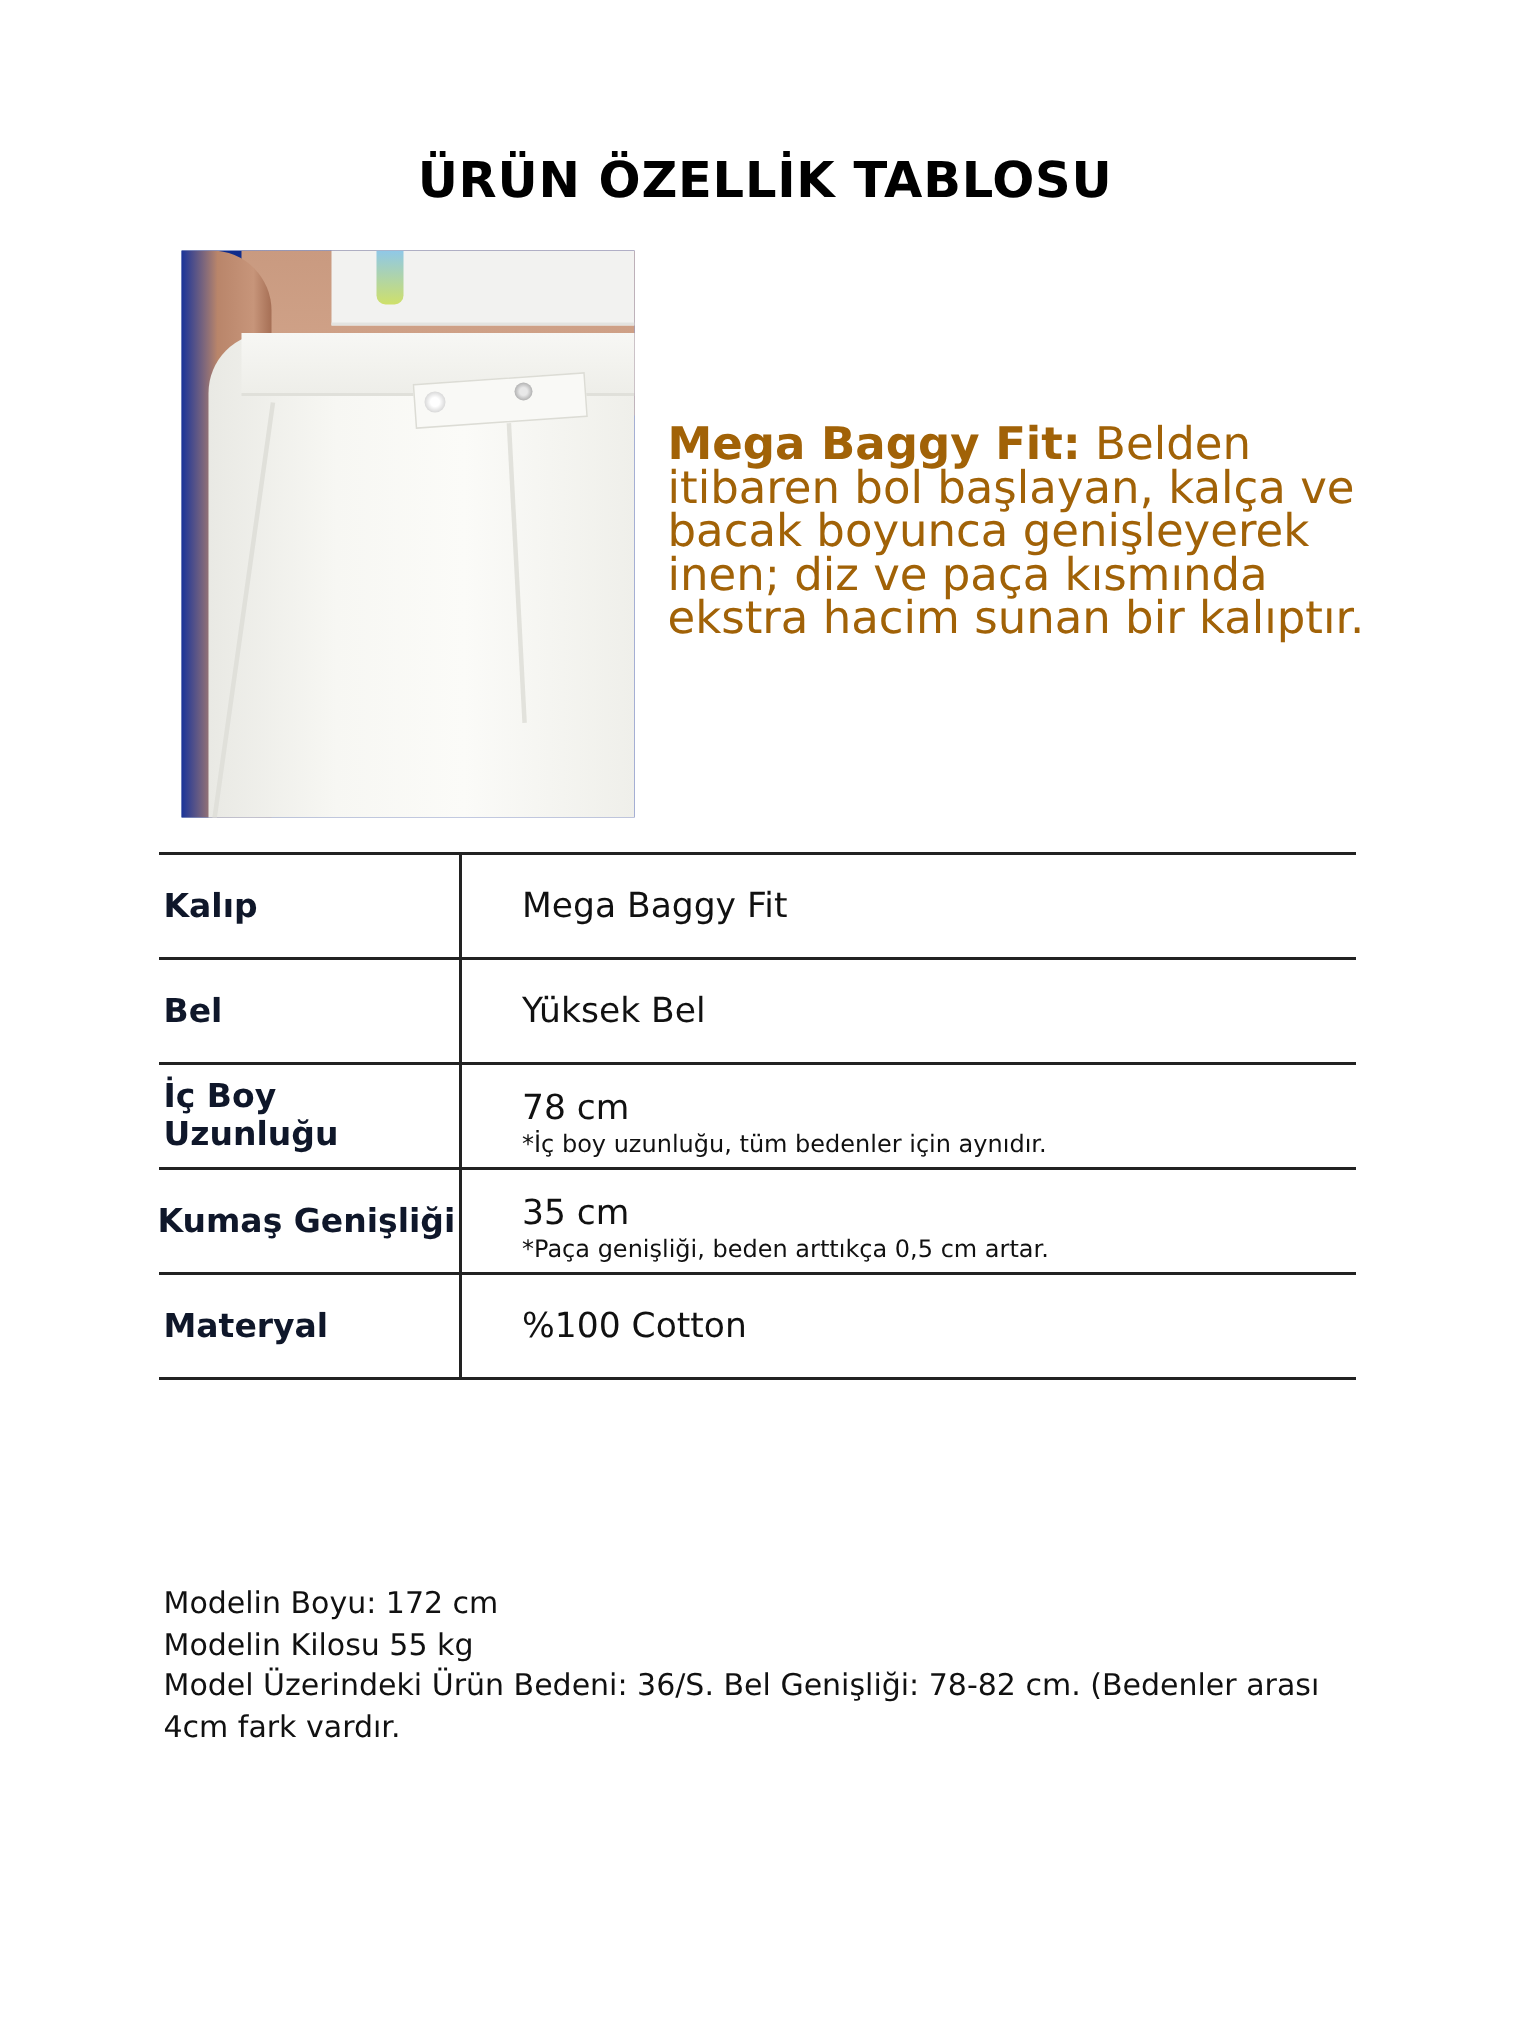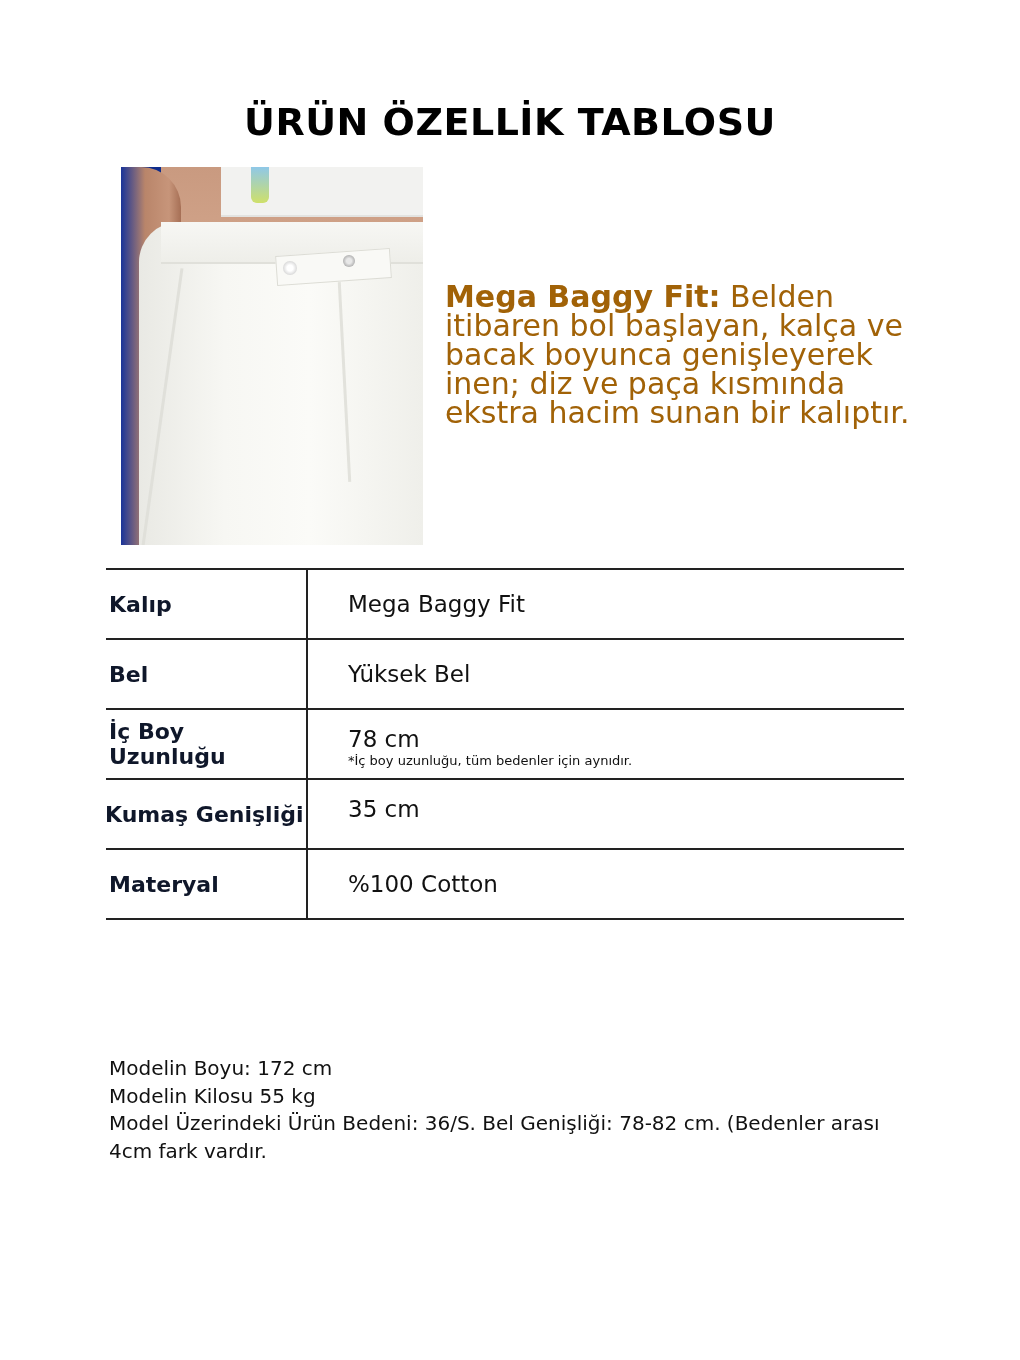--- a/index.html
+++ b/index.html
@@ -5,21 +5,21 @@
     * { box-sizing: border-box; margin: 0; padding: 0; }
     html, body {
       width: 1020px; height: 1360px; background: #ffffff;
       font-family: "DejaVu Sans", sans-serif; color: #111;
       overflow: hidden;
     }
     .page { position: relative; width: 1020px; height: 1360px; }
 
     .title {
       position: absolute; top: 100px; left: 0; width: 1020px;
-      text-align: center; font-size: 38px; font-weight: bold;
+      text-align: center; font-size: 33px; font-weight: bold;
       letter-spacing: 0.5px; color: #000;
     }
 
     
     .photo {
       position: absolute; left: 121px; top: 167px; width: 302px; height: 378px;
       overflow: hidden;
       background: linear-gradient(90deg, #0d2a8a 0%, #12308f 40%, #1a3499 100%);
     }
     .photo .arm {
@@ -91,21 +91,21 @@
       width: 202px; border-right: 2px solid #222;
       font-size: 22px; font-weight: bold; padding-left: 3px;
       display: flex; align-items: center; color: #0f172a;
     }
     .spec-value {
       flex: 1; padding-left: 40px;
       display: flex; flex-direction: column; justify-content: center;
       font-size: 23px; color: #111;
     }
     .spec-value .note {
-      font-size: 13px; margin-top: 1px; color: #111;
+      font-size: 16px; margin-top: 1px; color: #111;
     }
     .spec-row.has-note .spec-value { justify-content: flex-start; padding-top: 16px; }
     .row-label-shift { margin-left: -4px; }
 
     .model-info {
       position: absolute; left: 109px; top: 1055px; width: 800px;
       font-size: 20px; line-height: 27.5px; color: #111;
     }
   </style>
 </head>
@@ -150,20 +150,21 @@
         <span>78 cm</span>
         <span class="note">*İç boy uzunluğu, tüm bedenler için aynıdır.</span>
       </div>
     </div>
     <div class="spec-row has-note">
       <div class="spec-label">
           <span class="row-label-shift">Kumaş Genişliği</span>
         </div>
       <div class="spec-value">
         <span>35 cm</span>
+        <span class="note">*Paça genişliği, beden arttıkça 0,5 cm artar.</span>
       </div>
     </div>
     <div class="spec-row">
       <div class="spec-label">Materyal</div>
       <div class="spec-value">
         <span>%100 Cotton</span>
       </div>
     </div>
   </div>
 

